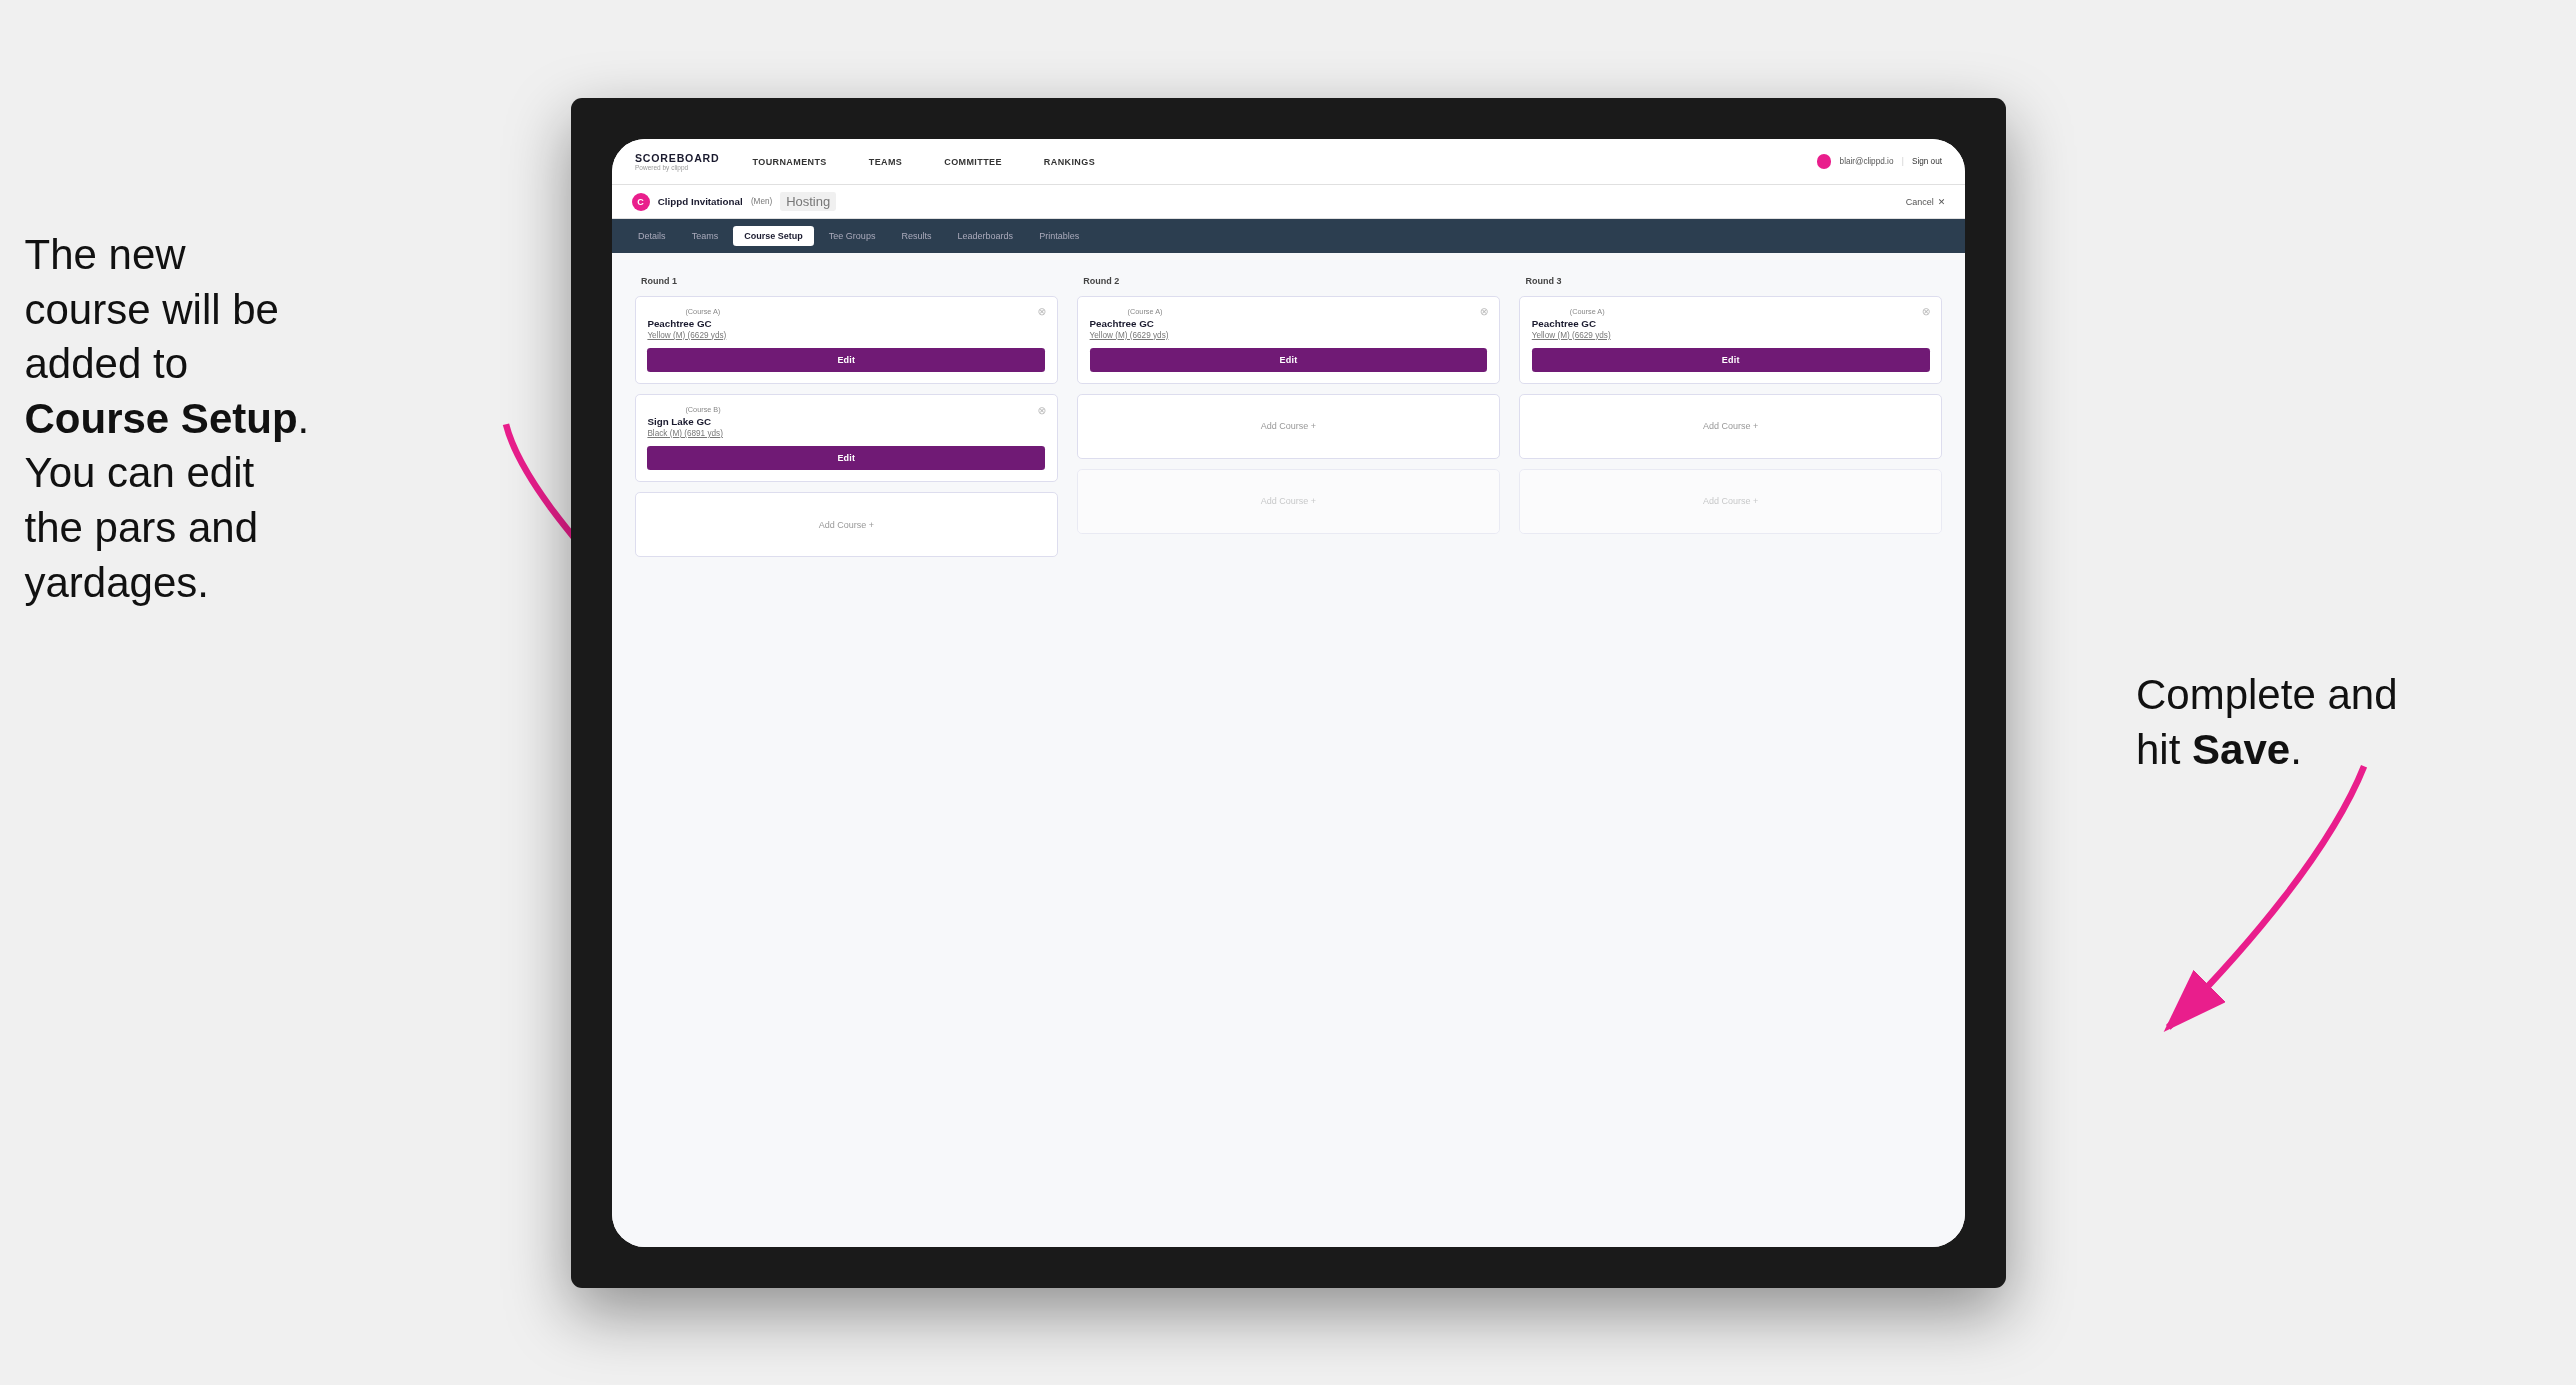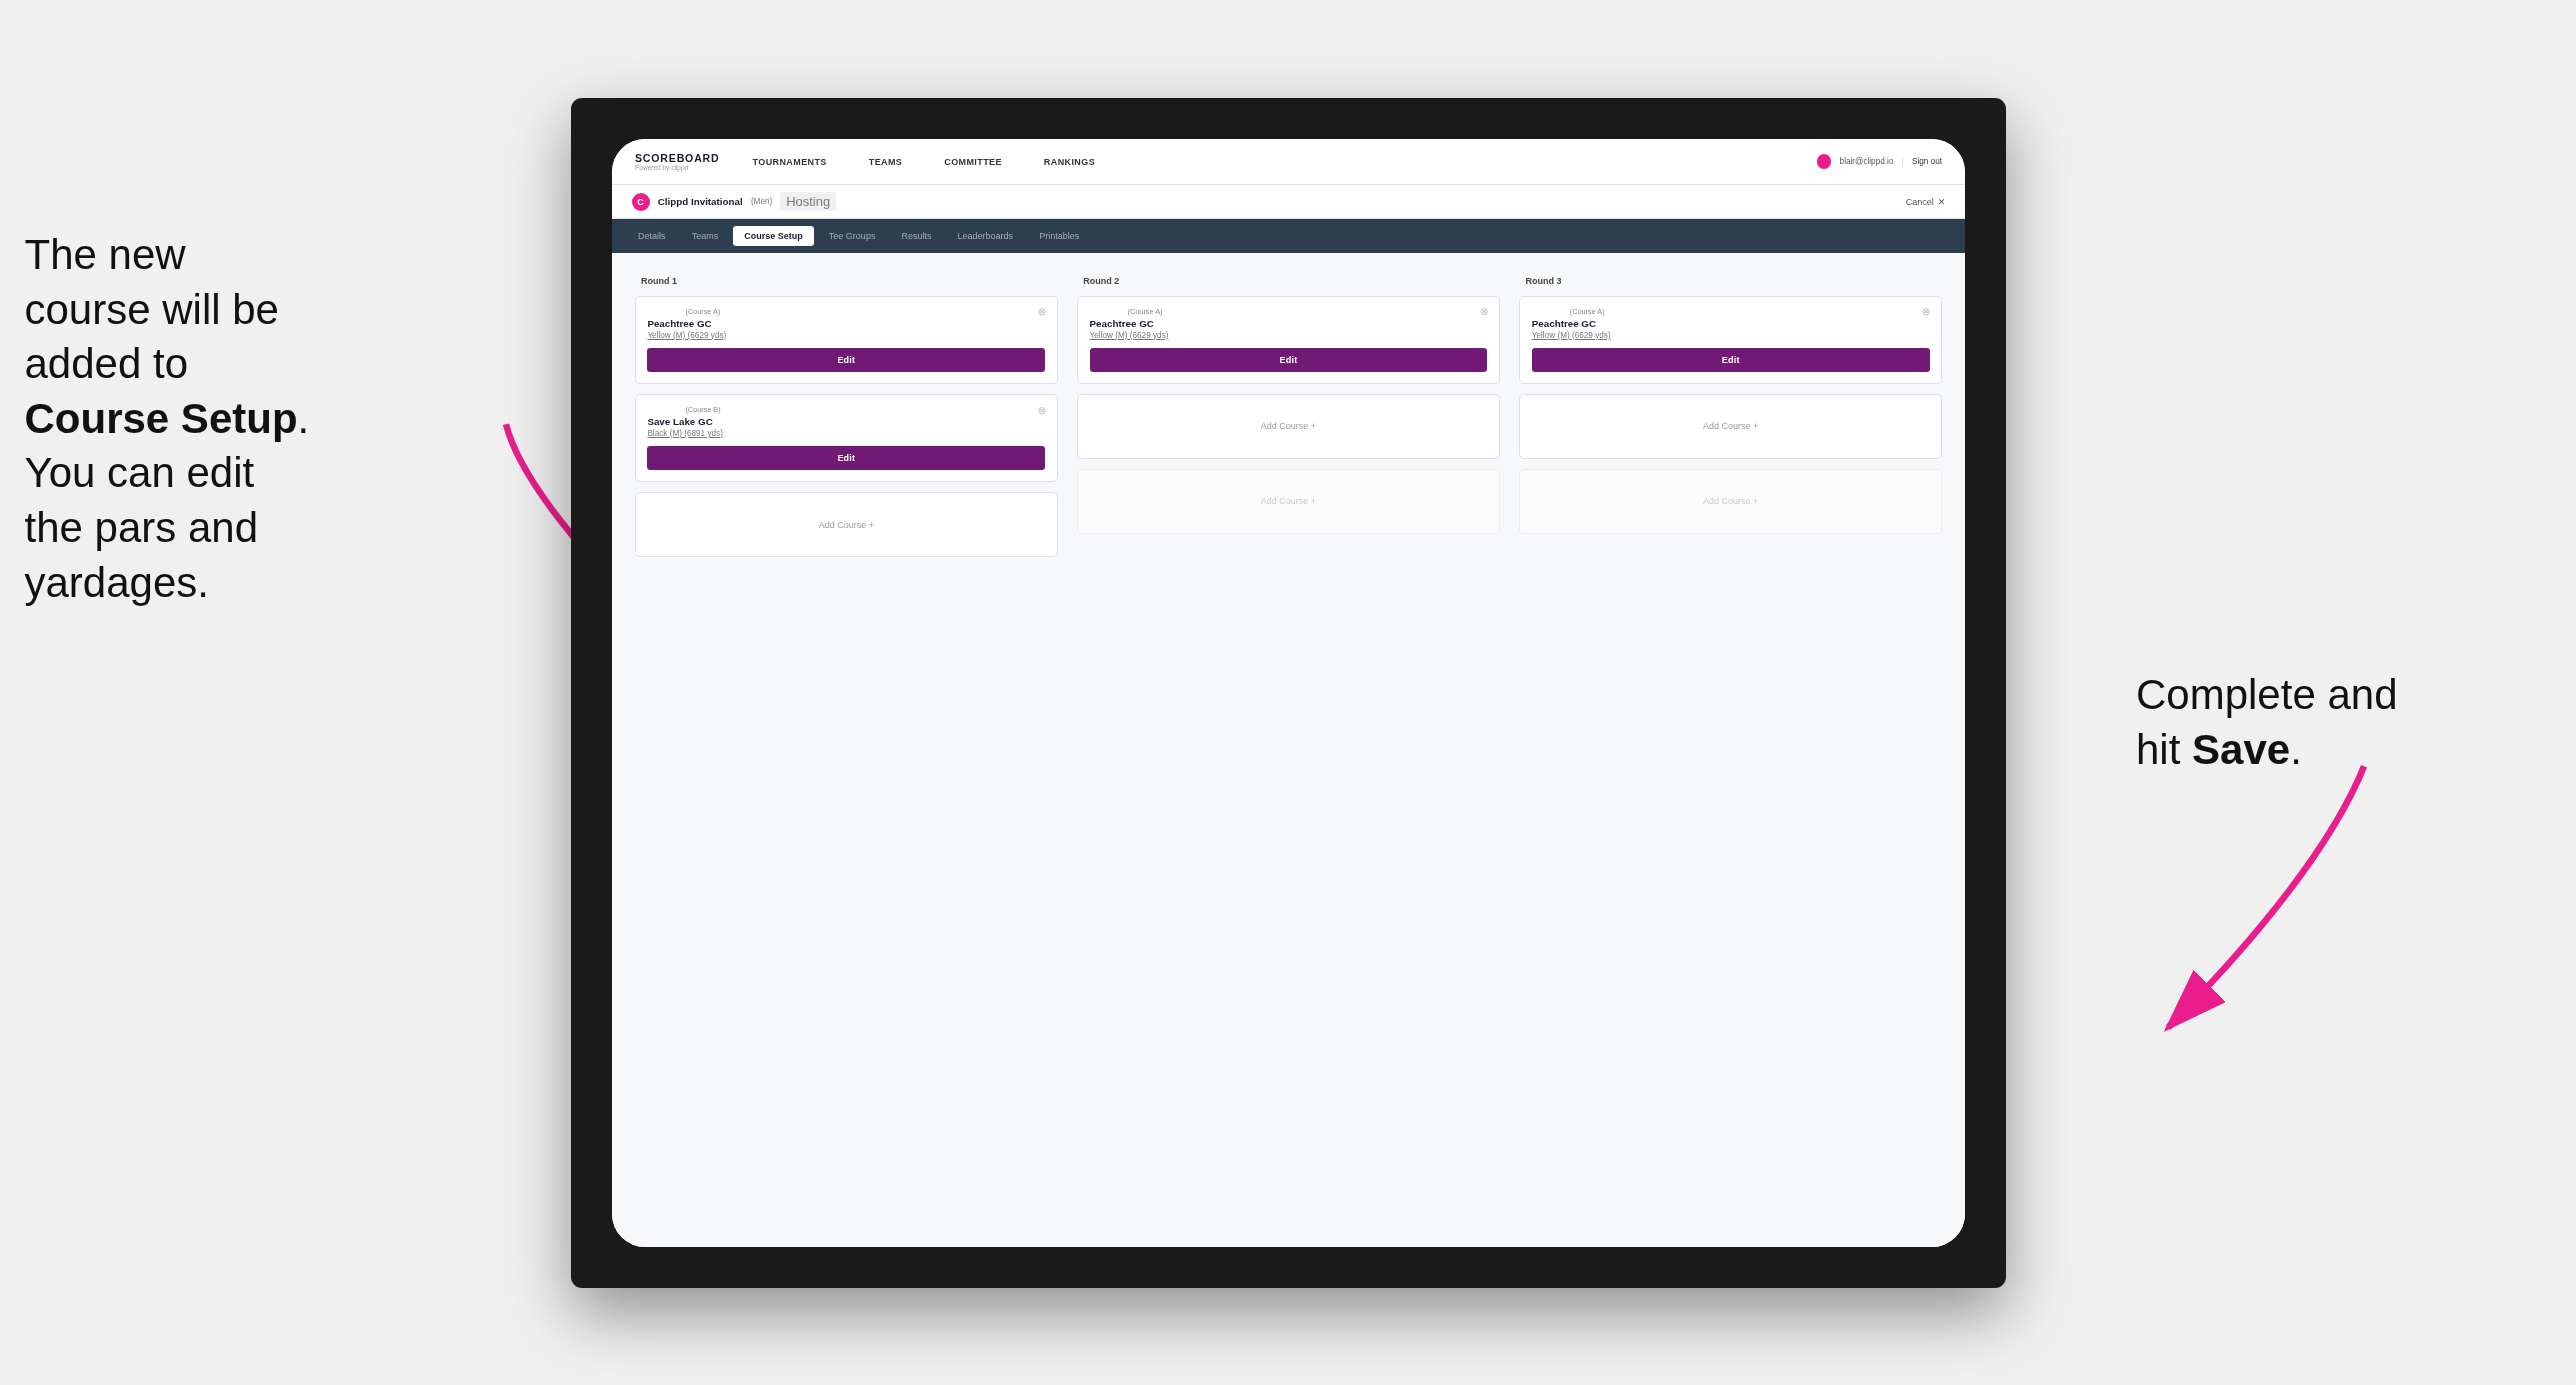--- a/index.html
+++ b/index.html
@@ -393,21 +393,21 @@
             <div class="delete-icon">⊗</div>
             <div class="course-badge">(Course A)</div>
             <div class="course-name">Peachtree GC</div>
             <div class="course-tee">Yellow (M) (6629 yds)</div>
             <button class="edit-btn">Edit</button>
           </div>
 
           <div class="course-card">
             <div class="delete-icon">⊗</div>
             <div class="course-badge">(Course B)</div>
-            <div class="course-name">Save Lake GC</div>
+            <div class="course-name">Sign Lake GC</div>
             <div class="course-tee">Black (M) (6891 yds)</div>
             <button class="edit-btn">Edit</button>
           </div>
 
           <div class="add-course-card">
             <span class="add-course-label">Add Course +</span>
           </div>
         </div>
 
         <div class="round-col">

